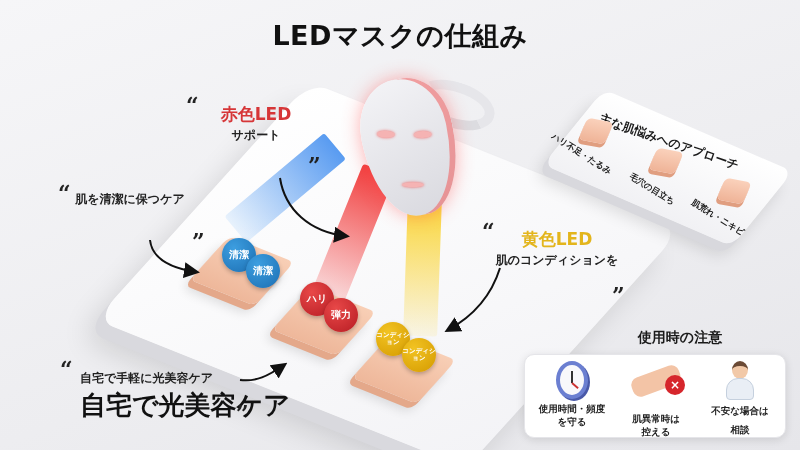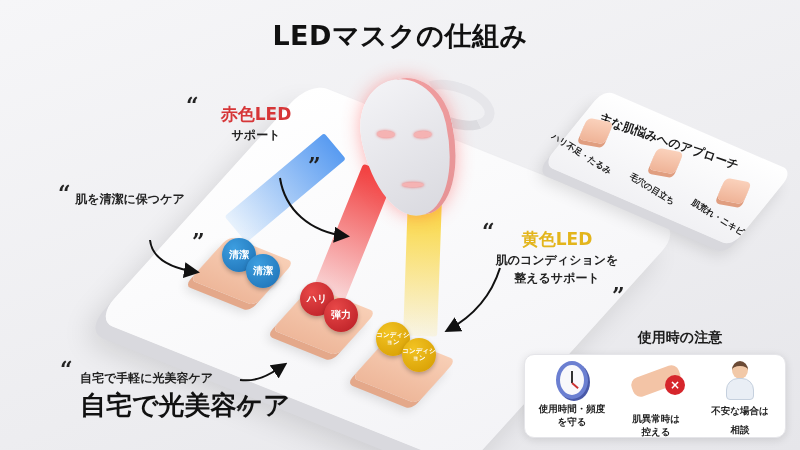--- a/index.html
+++ b/index.html
@@ -173,21 +173,20 @@
 <div class="abs quote" style="left:58px;top:182px;">“</div>
 <div class="abs" style="left:60px;top:190px;width:140px;text-align:center;">
   <div class="led-desc">肌を清潔に保つケア</div>
 </div>
 <div class="abs quote" style="left:192px;top:230px;">”</div>
 
 <div class="abs quote" style="left:482px;top:220px;">“</div>
 <div class="abs" style="left:482px;top:228px;width:150px;text-align:center;">
   <div class="led-title" style="color:#e3b51c;">黄色LED</div>
   <div class="led-desc">肌のコンディションを</div>
-  <div class="led-desc">整えるサポート</div>
 </div>
 <div class="abs quote" style="left:612px;top:284px;">”</div>
 
 <svg class="abs arrows" viewBox="0 0 800 450">
   <defs>
     <marker id="ah" markerWidth="8" markerHeight="8" refX="6" refY="4" orient="auto">
       <path d="M0,0 L8,4 L0,8 Z" fill="#111"></path>
     </marker>
   </defs>
   <path d="M280,178 C285,210 310,232 346,236" stroke="#111" stroke-width="2" fill="none" marker-end="url(#ah)"></path>

